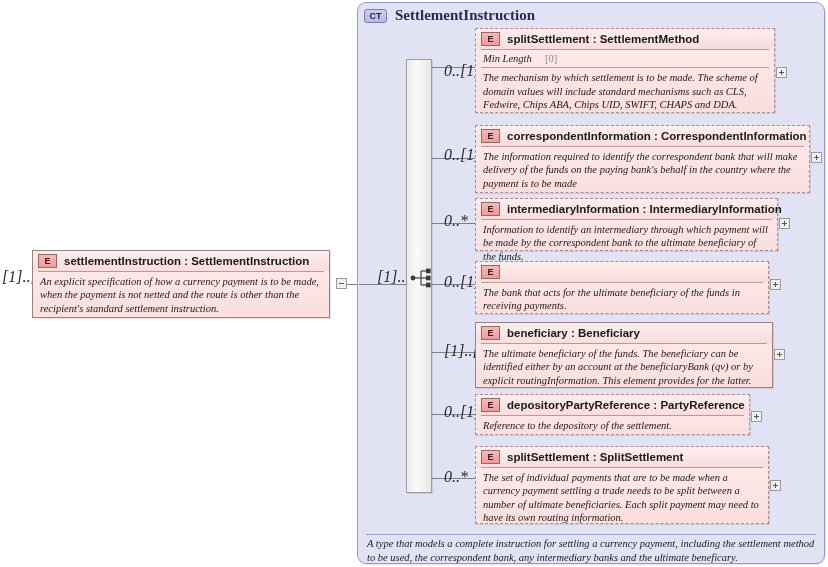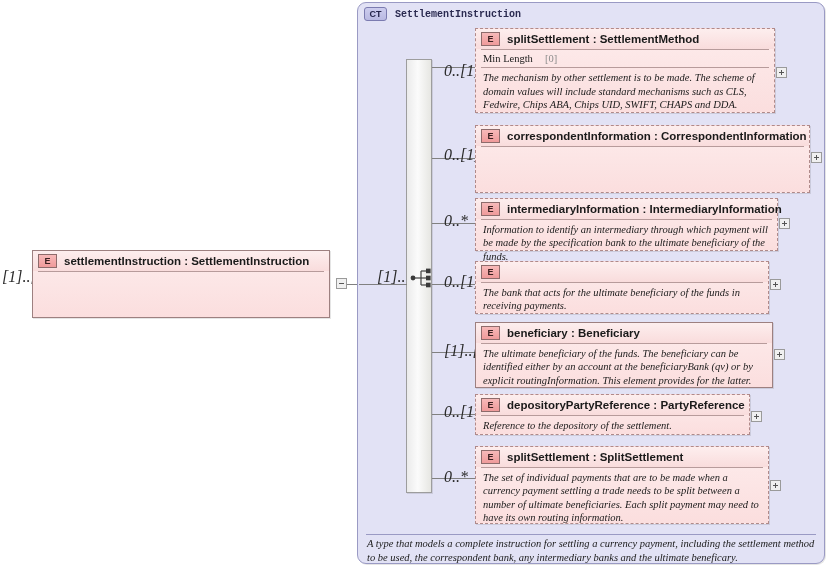--- a/index.html
+++ b/index.html
@@ -117,20 +117,21 @@
   .facets {
     padding: 2px 7px 2px 7px;
     font-family: "Liberation Serif", serif;
     font-size: 10.5px;
     line-height: 1.28;
   }
   .facet-row {
     display: flex;
   }
   .facet-label {
+    font-style: italic;
     color: #1a1a1a;
     width: 62px;
     flex: none;
   }
   .facet-val {
     color: #8c8c8c;
   }
 
   
   #ct-container {
@@ -156,22 +157,22 @@
     border-radius: 3px;
     box-sizing: border-box;
     font-family: "Liberation Sans", sans-serif;
     font-size: 9px;
     font-weight: bold;
     color: #23234a;
     line-height: 12px;
     text-align: center;
   }
   #ct-title {
-    font-family: Liberation Mono, monospace;
-    font-size: 10px;
+    font-family: Liberation Serif, serif;
+    font-size: 15px;
     font-weight: bold;
     color: #2a2a50;
     text-align: center;
   }
   #ct-footer-sep {
     position: absolute;
     left: 8px;
     right: 8px;
     top: 531px;
     height: 0;
@@ -215,20 +216,21 @@
 <body>
 
 <div class="card" style="left:2px; top:268px;">[1]..[1]</div>
 
 <div id="root-ebox" style="left:32px; top:250px; width:298px; height:68px;">
   <div class="ebox-head">
     <div class="badge">E</div>
     <div class="ename">settlementInstruction : SettlementInstruction</div>
   </div>
   <div class="ebox-sep"></div>
+  <div class="ebox-doc">An explicit specification of how a currency payment is to be made, when the payment is not netted and the route is other than the recipient's standard settlement instruction.</div>
 </div>
 
 <div class="toggle" style="left:336px; top:278px;"></div>
 
 <div class="hline" style="left:347px; top:284px; width:12px;"></div>
 
 <div id="ct-container" style="left:357px; top:2px; width:468px; height:562px;">
   <div id="ct-header">
     <div class="ct-badge">CT</div>
     <div id="ct-title">SettlementInstruction</div>
@@ -279,40 +281,41 @@
     <div class="ename">splitSettlement : SettlementMethod</div>
   </div>
   <div class="ebox-sep"></div>
   <div class="facets">
     <div class="facet-row">
       <span class="facet-label">Min Length</span>
       <span class="facet-val">[0]</span>
     </div>
   </div>
   <div class="ebox-sep"></div>
-  <div class="ebox-doc">The mechanism by other settlement is to be made. The scheme of domain values will include standard mechanisms such as CLS, Fedwire, Chips ABA, Chips UID, SWIFT, CHAPS and DDA.</div>
+  <div class="ebox-doc">The mechanism by which settlement is to be made. The scheme of domain values will include standard mechanisms such as CLS, Fedwire, Chips ABA, Chips UID, SWIFT, CHAPS and DDA.</div>
 </div>
 <div class="toggle plus" style="left:776px; top:67px;"></div>
 
 <div class="ebox" style="left:475px; top:125px; width:335px; height:68px;">
   <div class="ebox-head">
     <div class="badge">E</div>
     <div class="ename">correspondentInformation : CorrespondentInformation</div>
   </div>
   <div class="ebox-sep"></div>
+  <div class="ebox-doc">The information required to identify the correspondent bank that will make delivery of the funds on the paying bank's behalf in the country where the payment is to be made</div>
 </div>
 <div class="toggle plus" style="left:811px; top:152px;"></div>
 
 <div class="ebox" style="left:475px; top:198px; width:303px; height:53px;">
   <div class="ebox-head">
     <div class="badge">E</div>
     <div class="ename">intermediaryInformation : IntermediaryInformation</div>
   </div>
   <div class="ebox-sep"></div>
-  <div class="ebox-doc">Information to identify an intermediary through which payment will be made by the specification bank to the ultimate beneficiary of the funds.</div>
+  <div class="ebox-doc">Information to identify an intermediary through which payment will be made by the correspondent bank to the ultimate beneficiary of the funds.</div>
 </div>
 <div class="toggle plus" style="left:779px; top:218px;"></div>
 
 <div class="ebox" style="left:475px; top:261px; width:294px; height:53px;">
   <div class="ebox-head">
     <div class="badge">E</div>
   </div>
   <div class="ebox-sep"></div>
   <div class="ebox-doc">The bank that acts for the ultimate beneficiary of the funds in receiving payments.</div>
 </div>

